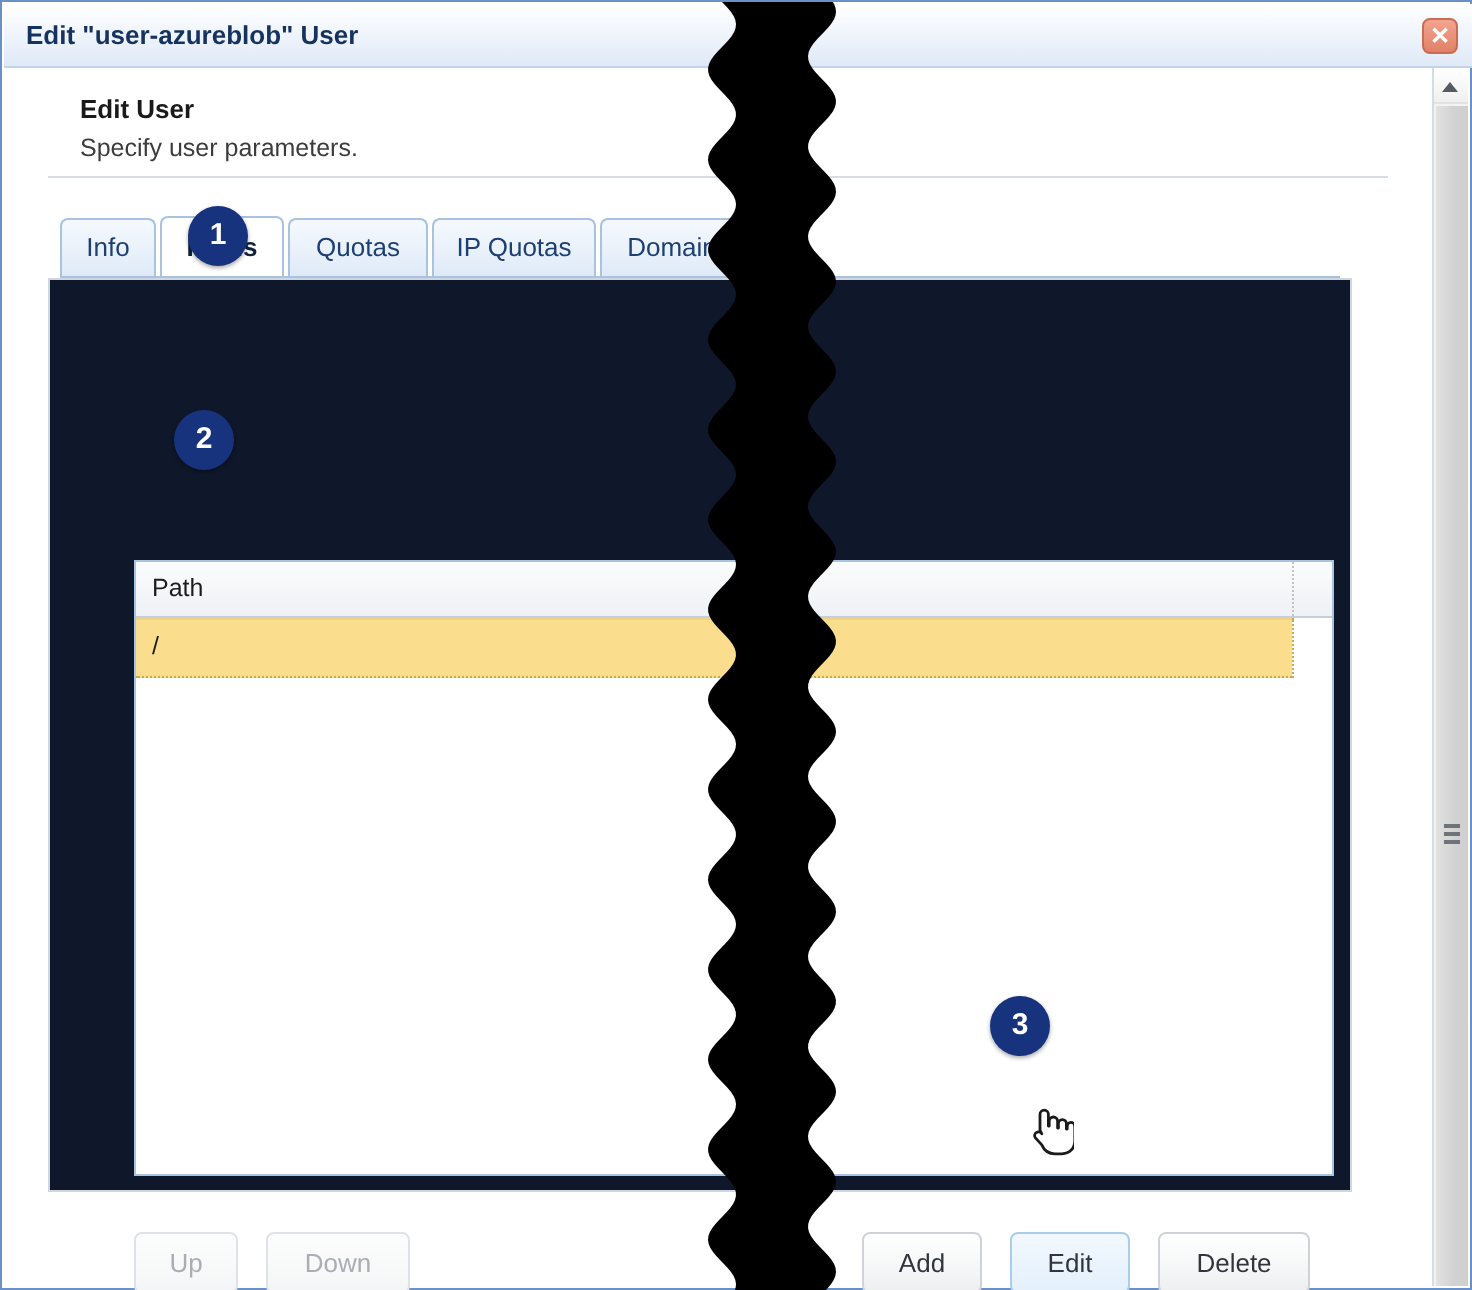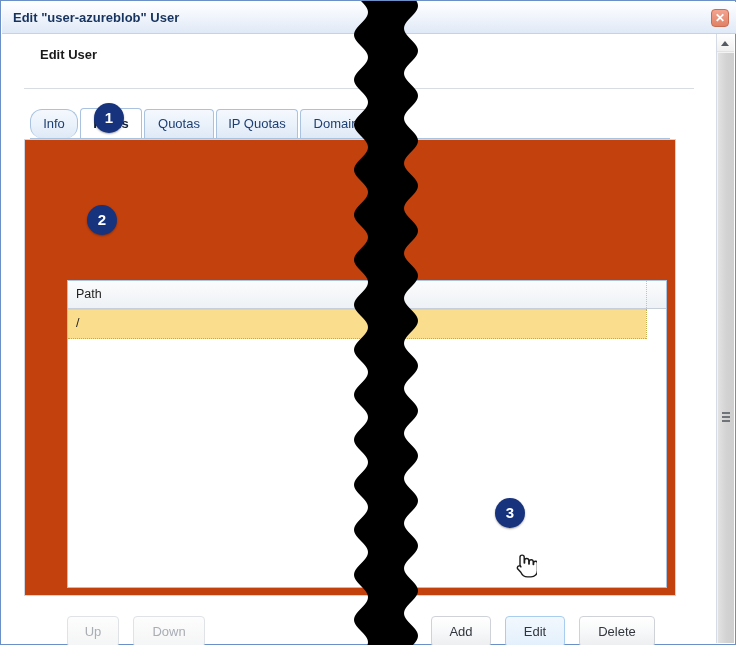--- a/index.html
+++ b/index.html
@@ -107,21 +107,21 @@
   }
   #tab-underline{
     position:absolute;left:28px;top:104px;width:640px;height:1px;
     background:#a8c2e0;
   }
 
   
   #panel{
     position:absolute;left:22px;top:105px;width:652px;height:457px;
     box-sizing:border-box;border:1px solid #cfd6e0;
-    background:#c2410c;
+    background:#0f172a;
   }
   #panel-inner{
     position:absolute;left:42px;top:140px;width:600px;height:308px;
     box-sizing:border-box;
     border:1px solid #a9c4e2;
     background:#ffffff;
   }
 
   
   #grid-head{
@@ -203,24 +203,25 @@
         <i></i>
           <i></i>
           <i></i>
       </div>
     </div>
   </div>
 
   <div id="page">
 
     <div id="hdr-title">Edit User</div>
+    <div id="hdr-sub">Specify user parameters.</div>
     <div id="hdr-rule"></div>
 
     <div id="tabbar">
-      <div class="tab" id="tab0" style="left: 0px; width: 48px; border-radius: 12px;">Info</div>
+      <div class="tab" id="tab0" style="left: 0px; width: 48px;">Info</div>
       <div class="tab active" id="tab1" style="left: 50px; width: 62px; top: -1px; line-height: 29px;">Paths</div>
       <div class="tab" id="tab2" style="left: 114px; width: 70px;">Quotas</div>
       <div class="tab" id="tab3" style="left: 186px; width: 82px;">IP Quotas</div>
       <div class="tab" id="tab4" style="left: 270px; width: 72px;">Domain</div>
     </div>
     <div id="tab-underline"></div>
 
     <div id="panel">
 
       <div id="panel-inner">

